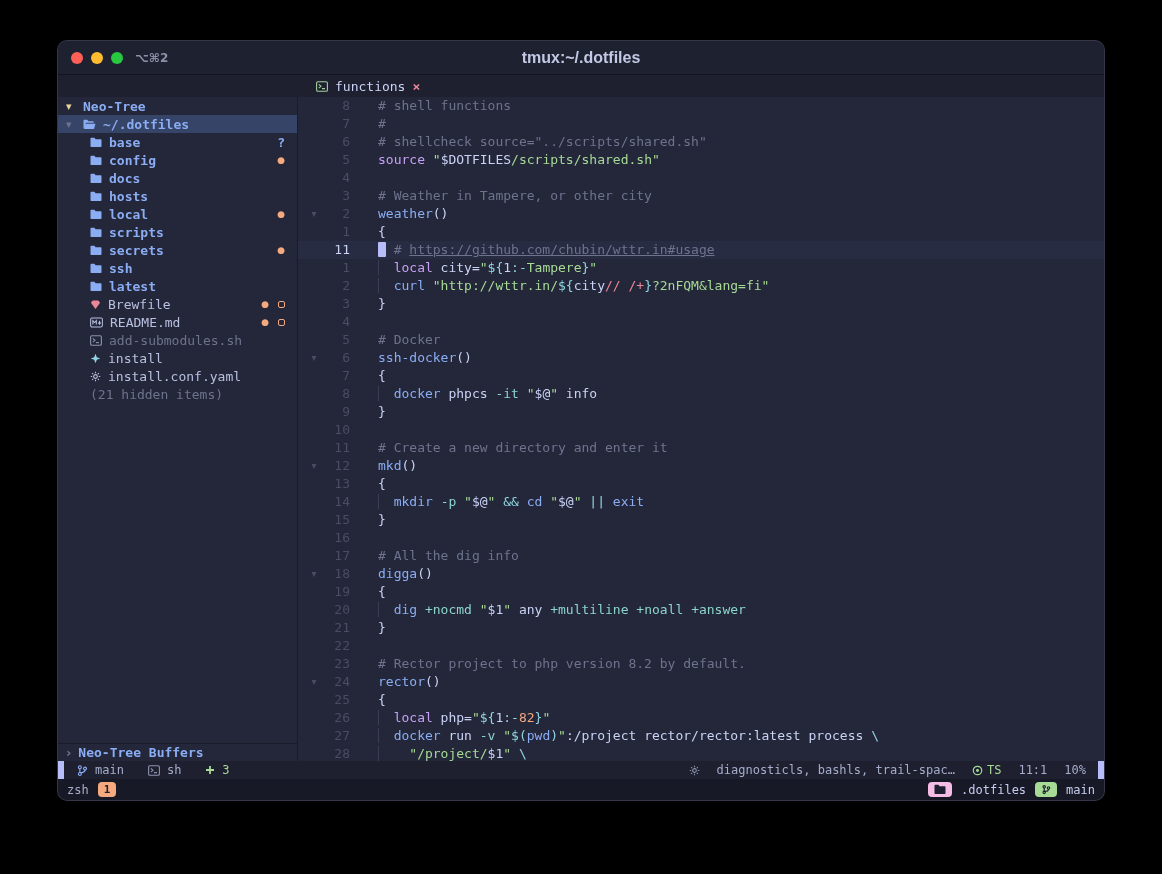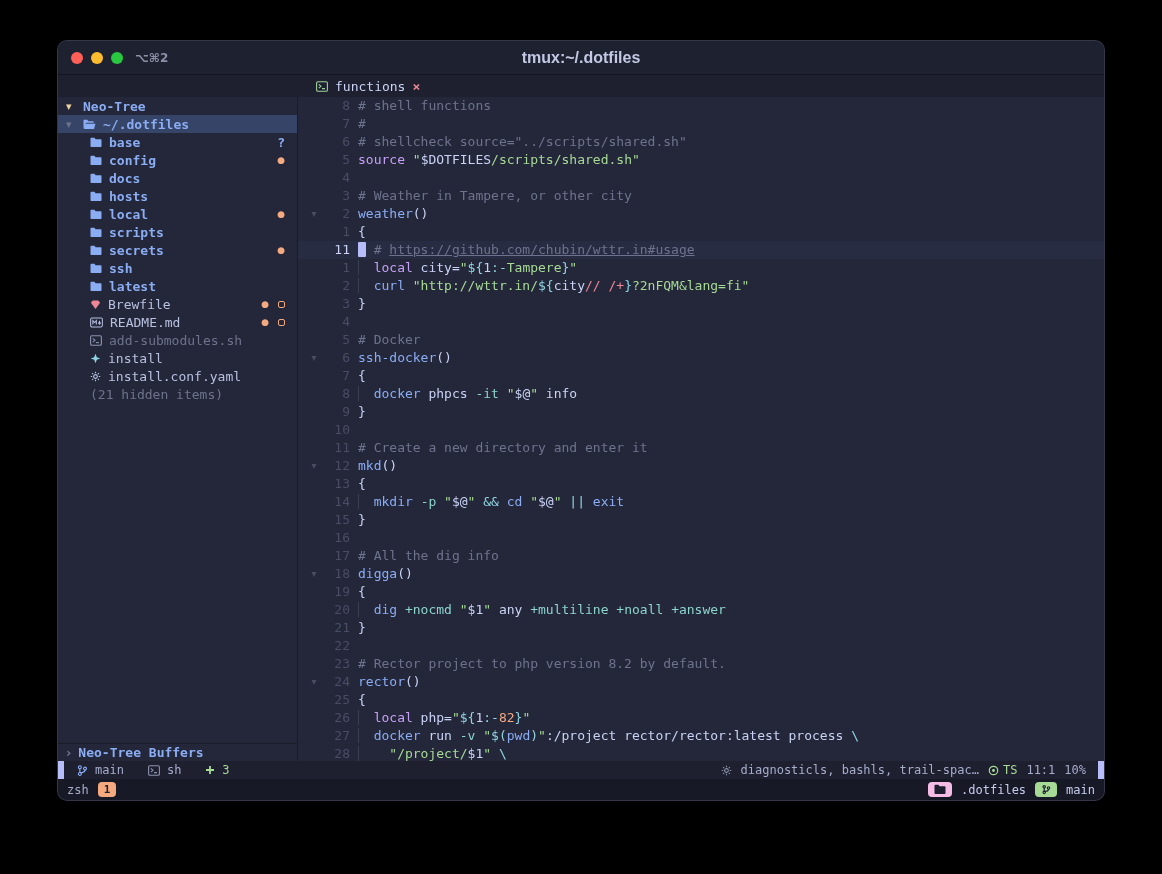--- a/index.html
+++ b/index.html
@@ -54,33 +54,33 @@
   .buffers{flex:0 0 18px;border-top:1px solid #191b28;display:flex;align-items:center;gap:7px;padding:0 8px;color:var(--blue);font-weight:bold}
   .buffers .chev{color:var(--overlay);font-family:"DejaVu Sans",sans-serif}
   
   .editor{flex:1;display:flex;flex-direction:column;min-width:0}
   .code{flex:1;overflow:hidden}
   .code-line{height:18px;line-height:18px;display:flex;white-space:pre;padding-left:8px}
   .code-line.cur{background:#282c42}
   .fold{flex:0 0 16px;text-align:center;color:var(--surface1);font-size:10px;font-family:"DejaVu Sans",sans-serif}
   .num{flex:0 0 28px;text-align:right;color:var(--surface1)}
   .num.curnum{color:var(--text)}
-  .ctext{margin-left:8px;white-space:pre}
+  .ctext{margin-left:28px;white-space:pre}
   .cursor{background:var(--lavender);border-radius:1px;color:#24273a}
   .guide{box-shadow:inset 1px 0 0 var(--guide)}
   .tok-c{color:var(--overlay)} .tok-k{color:var(--mauve)} .tok-f{color:var(--blue)}
   .tok-cmd{color:var(--blue)} .tok-s{color:var(--green)} .tok-v{color:var(--text)}
   .tok-o{color:var(--sky)} .tok-n{color:var(--text)} .tok-r{color:var(--red)}
   .tok-or{color:var(--peach)} .tok-fl{color:var(--teal)}
   .tok-u{color:var(--overlay);text-decoration:underline}
   
   .statusline{flex:0 0 18px;background:var(--mantle);display:flex;align-items:center;font-size:12px;color:var(--subtext)}
   .cap{flex:0 0 6px;height:18px;background:var(--lavender)}
   .sl-left{display:flex;align-items:center;gap:7px;margin-left:12px}
-  .sl-right{display:flex;align-items:center;gap:9px;margin-left:auto;margin-right:12px}
+  .sl-right{display:flex;align-items:center;gap:17px;margin-left:auto;margin-right:12px}
   .icon{display:inline-flex;align-items:center;justify-content:center}
   .icon svg{display:block}
   .sl-branch{color:var(--blue)}
   .sl-ft{color:#8b92ad}
   .sl-plus{color:var(--green)}
   .sl-added{color:var(--green)}
   .sl-lspicon{color:#8b92ad}
   .sl-ts{display:inline-flex;align-items:center;gap:4px;color:var(--green)}
   .sl-sep{width:10px}
   

